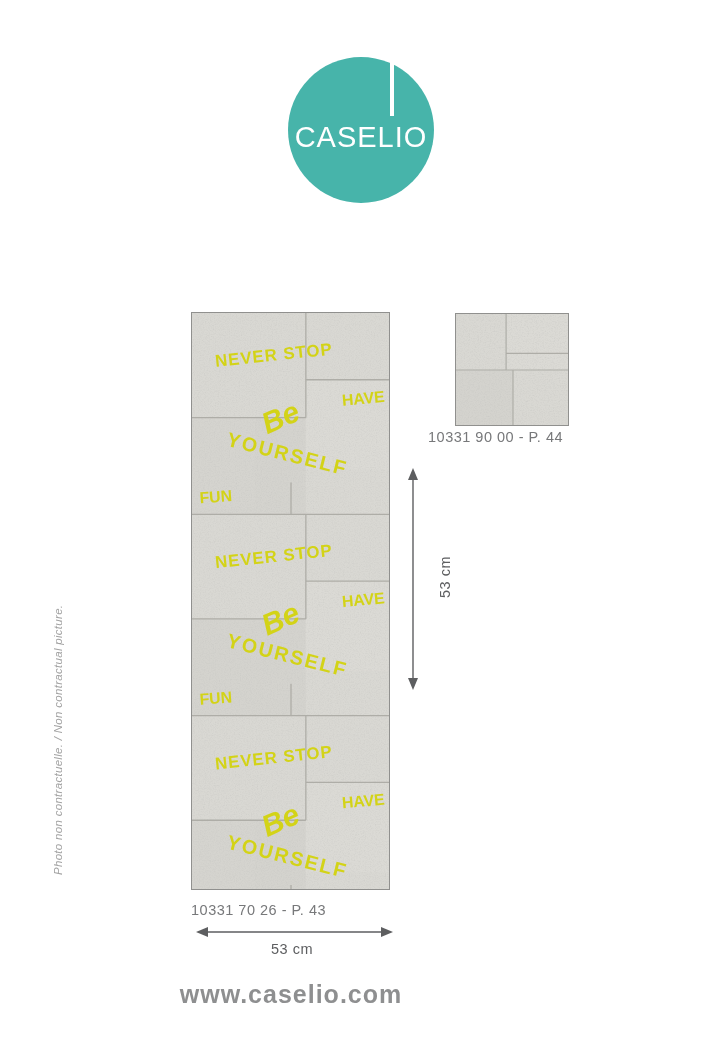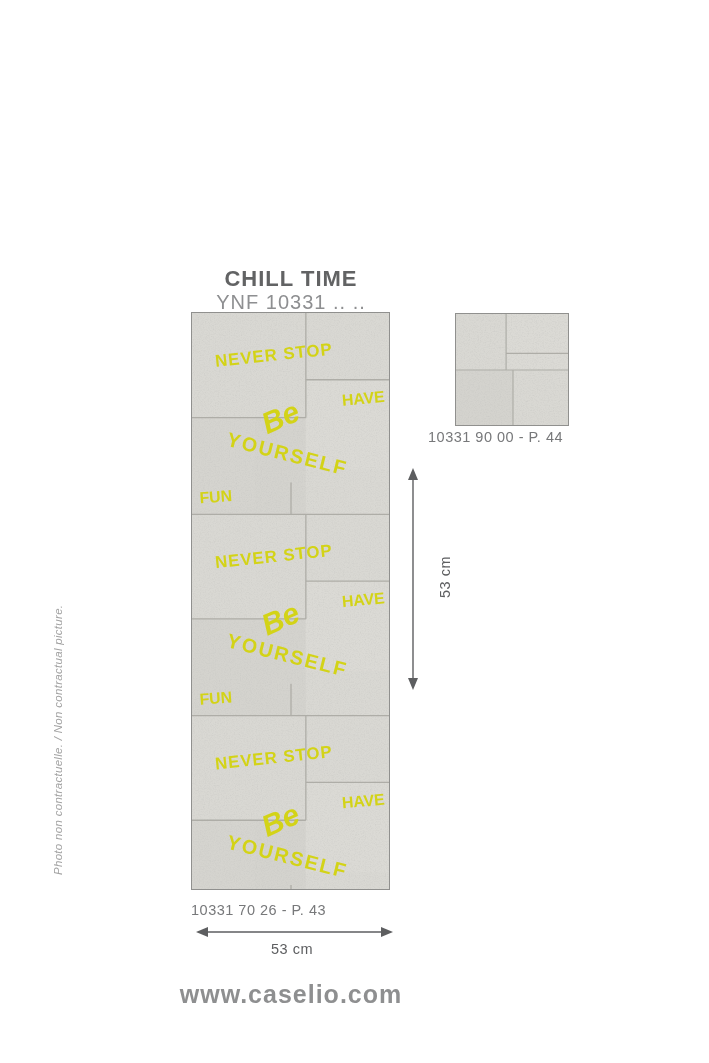--- a/index.html
+++ b/index.html
@@ -136,23 +136,25 @@
     font-weight: bold;
     color: #8e8f90;
     letter-spacing: 1px;
   }
 </style>
 </head>
 <body>
 
 <div class="page">
 
-
-  <div class="title">CHILL TIME</div>
-  <div class="subtitle">YNF 10331 .. ..</div>
+  <div class="logo">
+    <div class="logo-line"></div>
+    <div class="logo-text">CASELIO</div>
+  </div>
+
 
   <div class="main-sample">
     <svg viewBox="0 0 199 578" preserveAspectRatio="none">
       <defs>
         <filter id="speckleA" x="0" y="0" width="100%" height="100%">
           <feTurbulence type="fractalNoise" baseFrequency="0.8" numOctaves="3" seed="7" stitchTiles="stitch" result="n"></feTurbulence>
           <feColorMatrix in="n" type="matrix" values="0 0 0 0 0.52  0 0 0 0 0.52  0 0 0 0 0.50  1.2 1.2 0 0 -1.05"></feColorMatrix>
         </filter>
       </defs>
       <rect x="0" y="0" width="199" height="578" fill="#d9d8d3"></rect>

